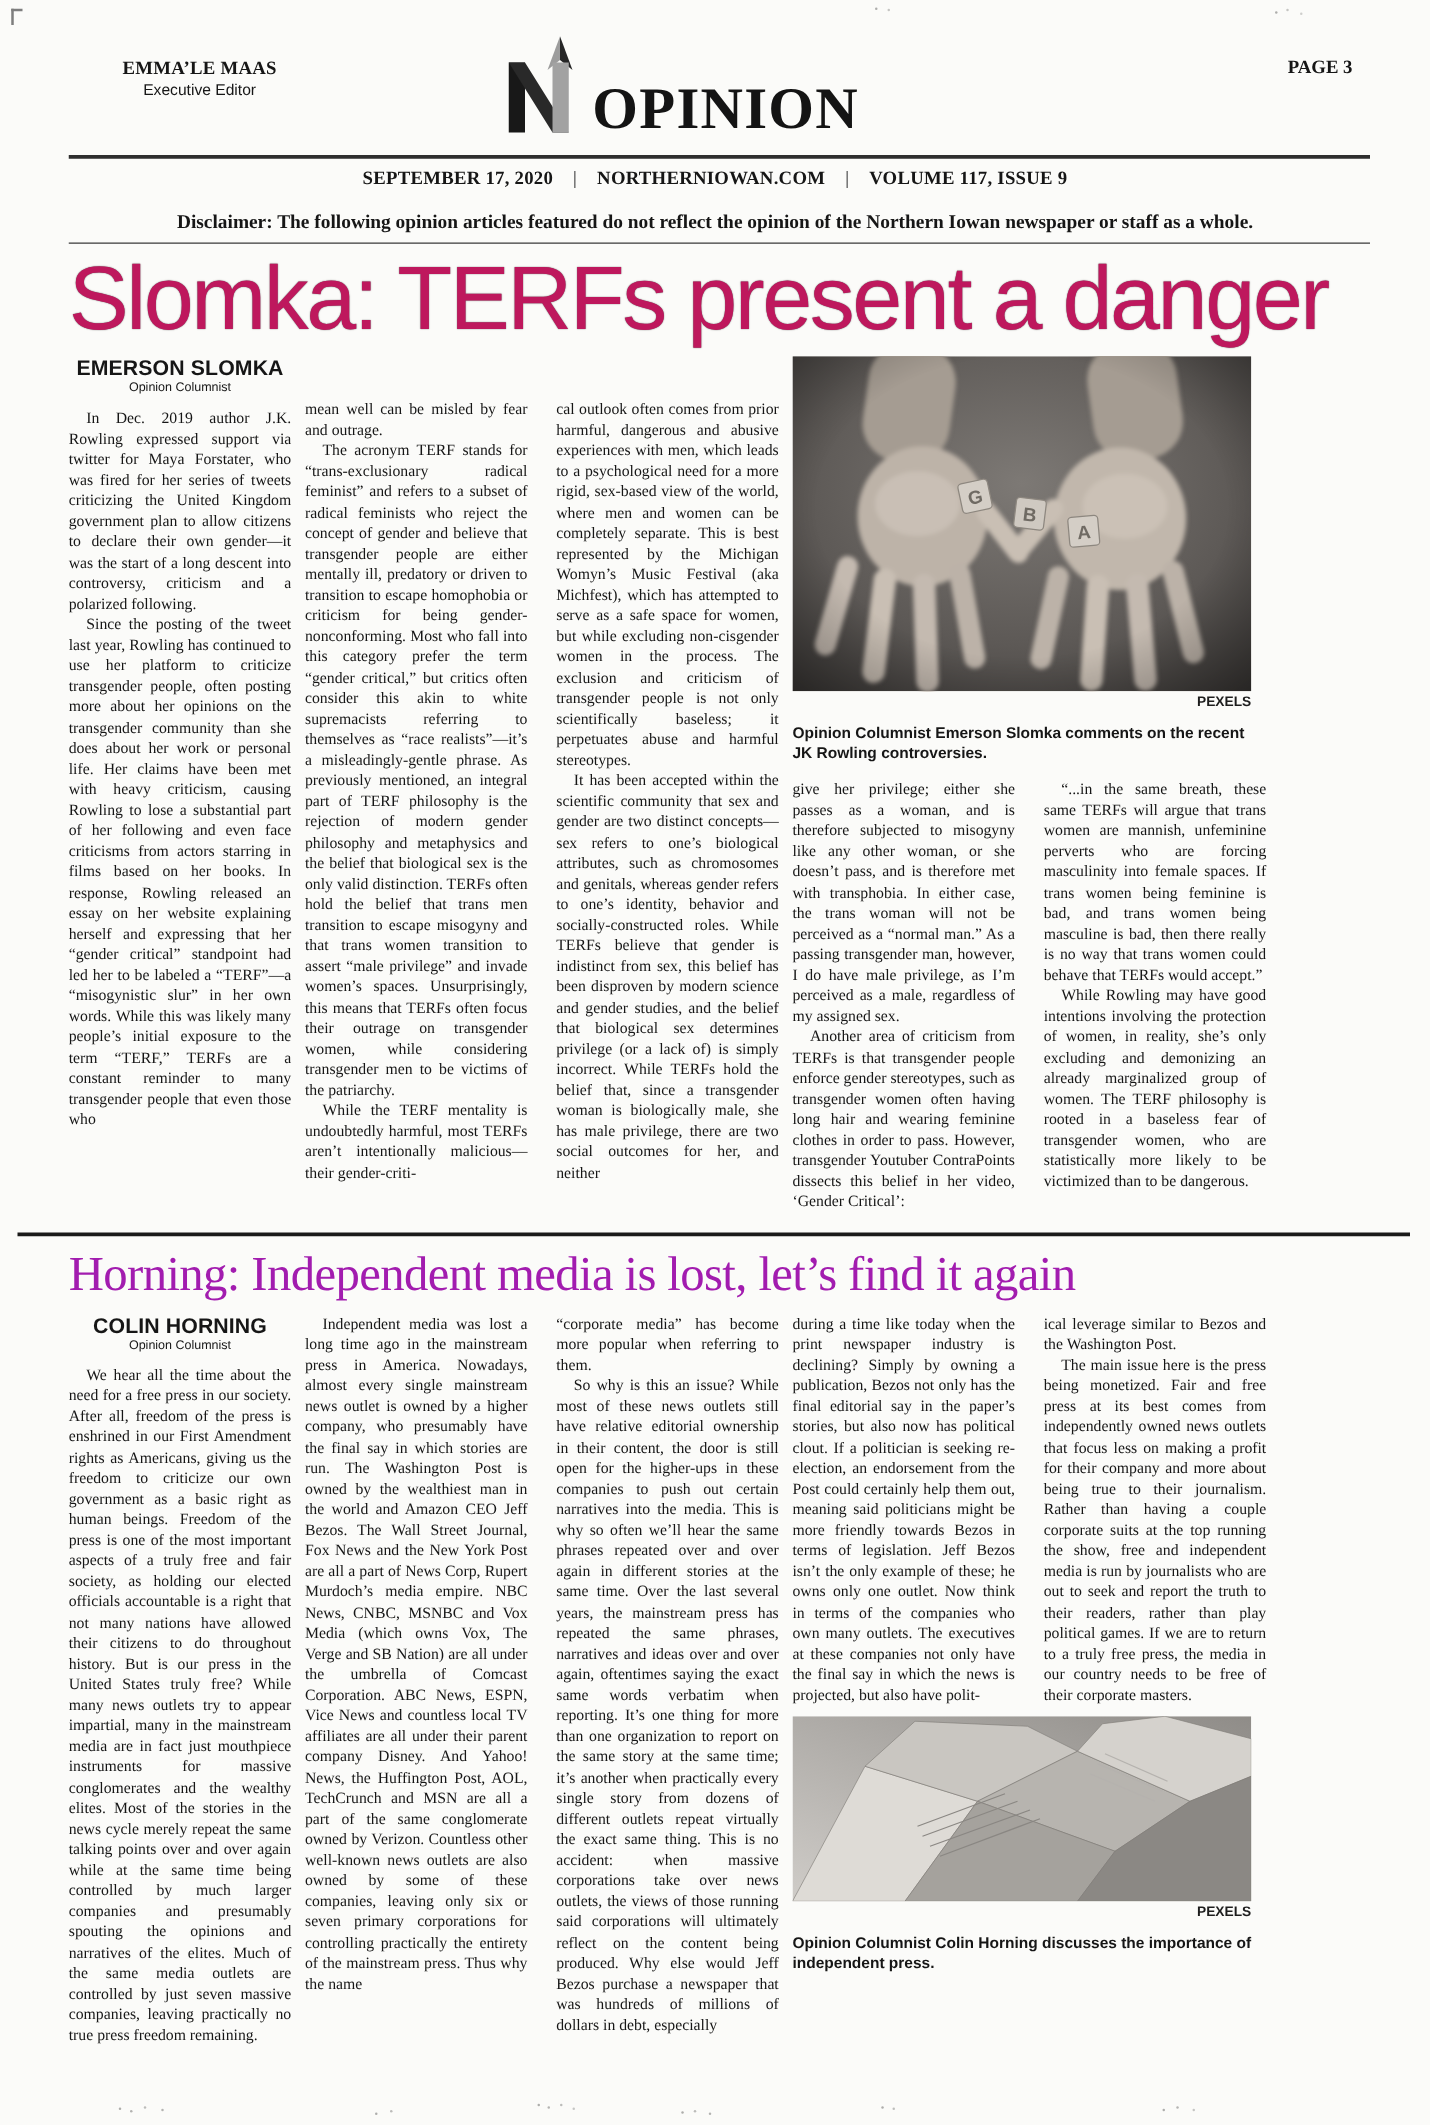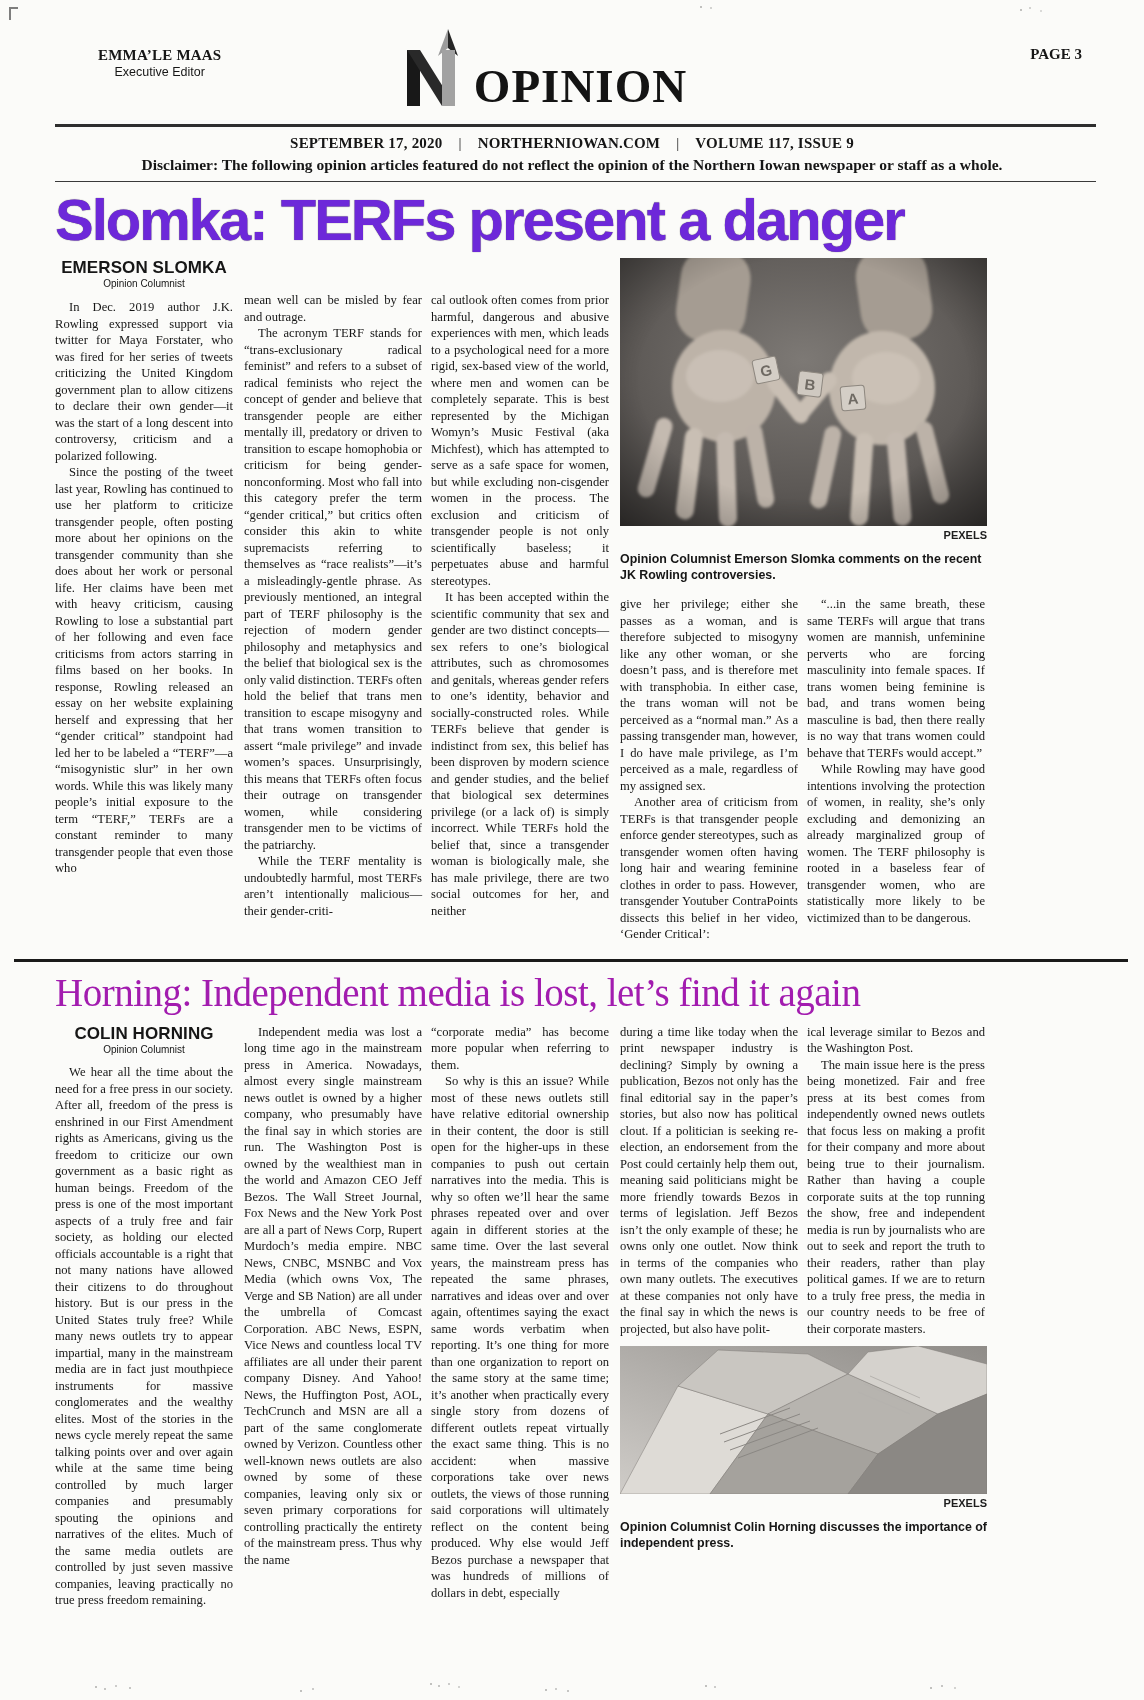--- a/index.html
+++ b/index.html
@@ -30,37 +30,37 @@
               justify-content:center; align-items:flex-end; gap:7px; }
   .logo { display:block; }
   .opinion-title { font-size:47px; font-weight:600; letter-spacing:1px; line-height:.95;
                    padding-bottom:3px; color:#141414; }
   .page-number { position:absolute; right:62px; top:46px; font-weight:700; font-size:15px; }
   .rule-top { position:absolute; left:55px; right:48px; top:124px; height:3px; background:#2e2e2e; }
 
   
   .dateline { text-align:center; font-weight:700; font-size:15px; margin-top:7px; letter-spacing:.2px; }
   .sep { display:inline-block; padding:0 16px; font-weight:400; color:#222; }
-  .disclaimer { text-align:center; font-weight:700; font-size:15.5px; margin-top:4px; }
+  .disclaimer { text-align:center; font-weight:700; font-size:15.5px; margin-top:17px; }
   .rule-thin { margin:7px 48px 0 55px; border-top:1.5px solid #3a3a3a; }
 
   
-  .headline1 { font-family:"Liberation Sans", sans-serif; font-weight:700; font-size:58px;
-               letter-spacing:-2px; line-height:1.02; margin:8px 0 0 55px; color:#6d28d9;
+  .headline1 { font-family:"Liberation Sans", sans-serif; font-weight:400; font-size:72px;
+               letter-spacing:-2px; line-height:1.02; margin:8px 0 0 55px; color:#be185d;
                text-shadow:0 0 1px #4a4a4a; white-space:nowrap; }
   .headline2 { font-family:"Liberation Serif", serif; font-weight:400; font-size:39px;
                letter-spacing:-.5px; line-height:1.1; margin:10px 0 0 55px; color:#a21caf;
                white-space:nowrap; }
   .article-divider { margin:16px 16px 0 14px; height:3px; background:#1a1a1a; }
 
   
   .article-body { display:flex; gap:11px; margin:9px 0 0 55px; width:934px; align-items:flex-start; }
   .col { flex:0 0 178px; width:178px; font-size:12.6px; line-height:16.5px;
          text-align:justify; hyphens:auto; }
-  .cols, .pair { display:flex; gap:9px; flex:0 0 auto; }
+  .cols, .pair { display:flex; gap:23px; flex:0 0 auto; }
   .a1 .cols .col { padding-top:34px; }
   .para { margin:0; }
   .para.indent { text-indent:14px; }
   .byline { text-align:center; font-family:"Liberation Sans", sans-serif; line-height:1.18; margin-bottom:9px; }
   .byline-name { font-weight:700; font-size:17px; letter-spacing:.1px; }
   .byline-title { font-size:10px; }
 
   
   .right-rail { flex:0 0 367px; width:367px; display:flex; flex-direction:column; }
   figure { margin:0; }

